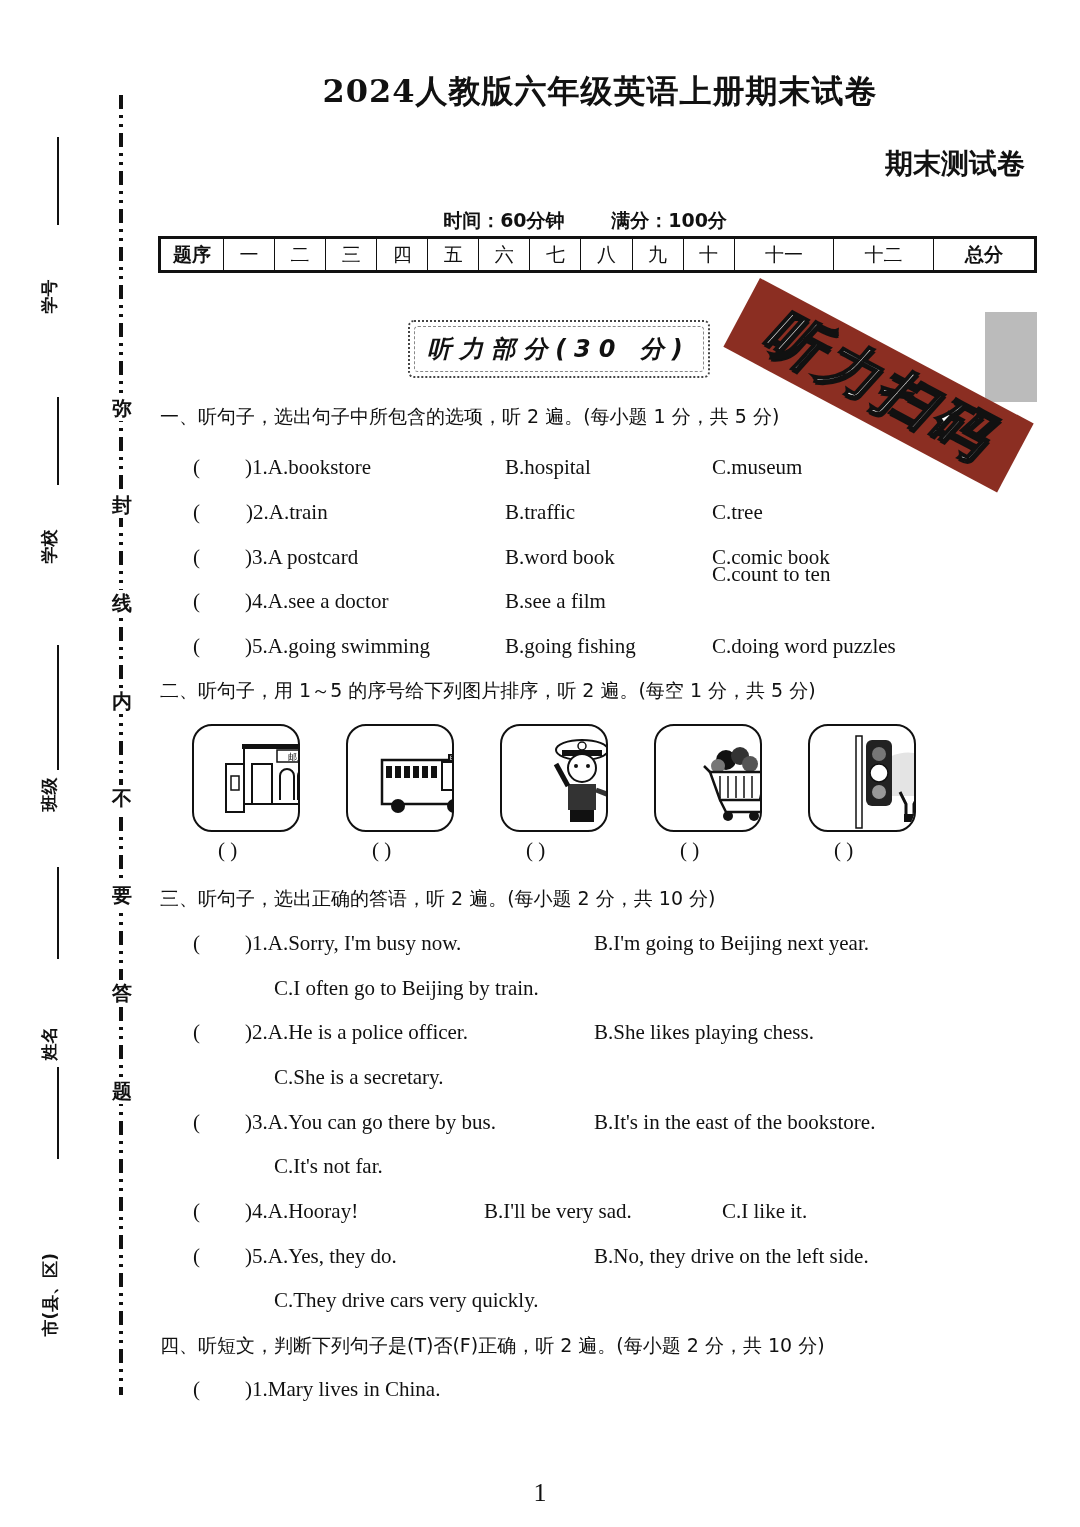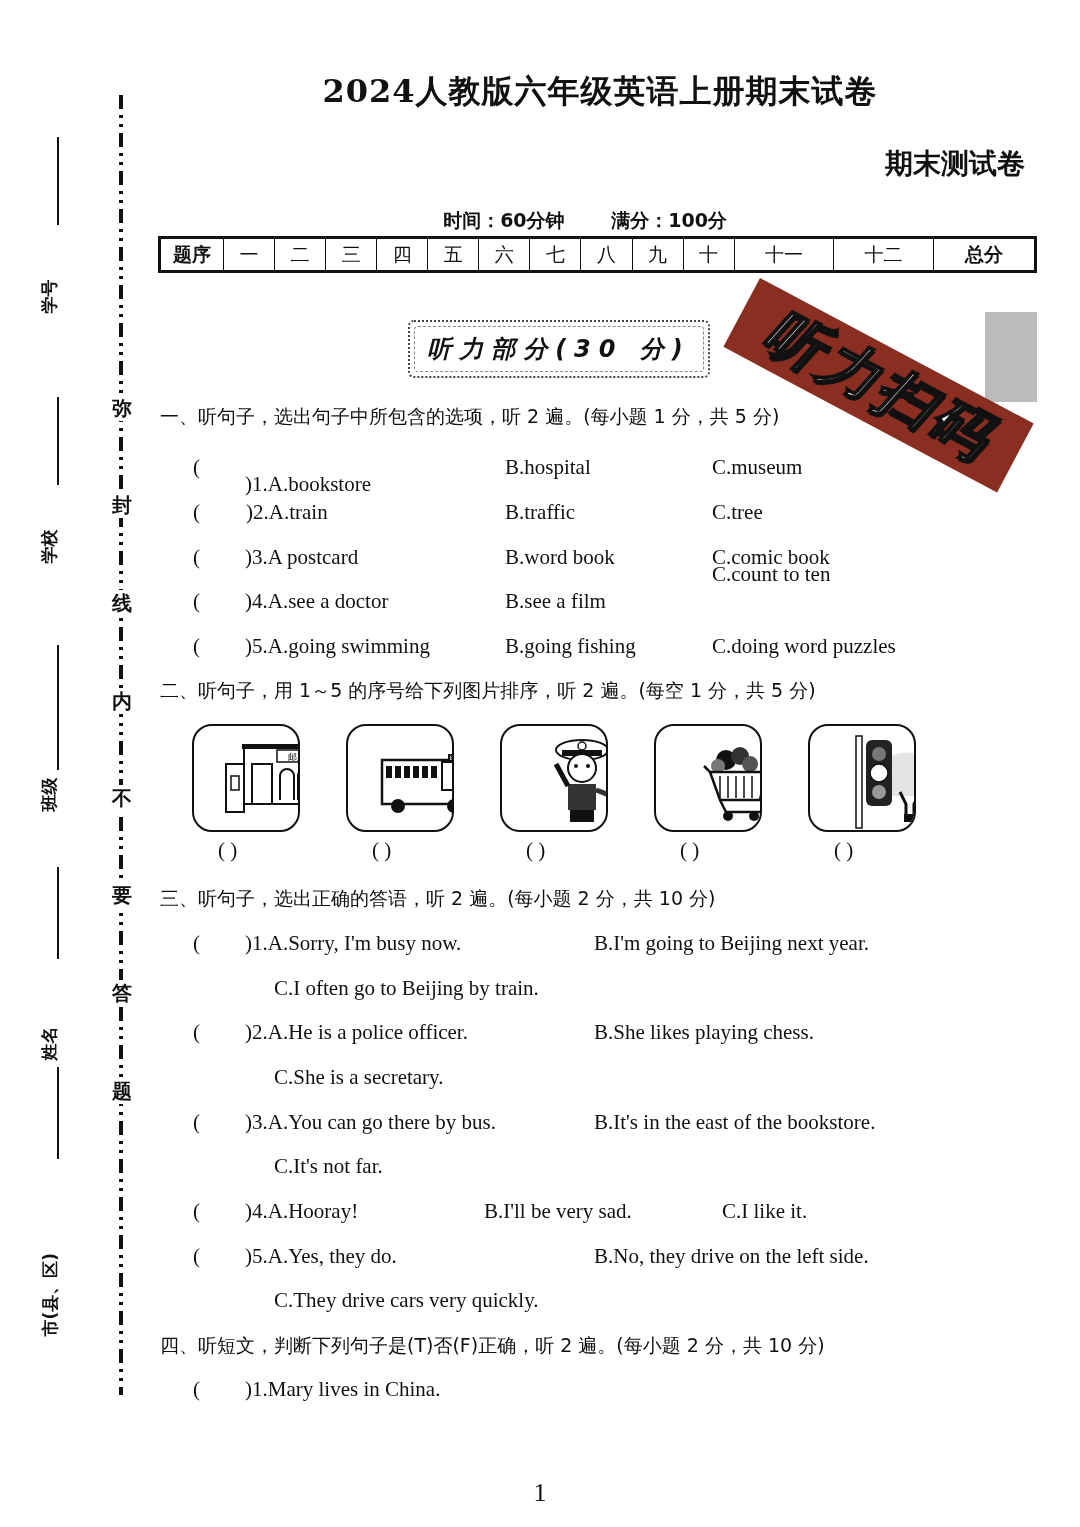--- a/index.html
+++ b/index.html
@@ -83,21 +83,21 @@
 
 <div class="listen-banner">听力部分(30 分)</div>
 
 <div class="qr"></div>
 <div class="qr-caption">扫码</div>
 <div class="stamp">听力扫码</div>
 
 <div class="sec-head" style="top:404px">一、听句子，选出句子中所包含的选项，听 2 遍。(每小题 1 分，共 5 分)</div>
 
 <div class="paren" style="top:455px">(</div>
-<div class="q" style="left:245px;top:472px">)1.A.bookstore</div>
+<div class="q" style="left:245px;top:455px">)1.A.bookstore</div>
 <div class="q" style="left:505px;top:455px">B.hospital</div>
 <div class="q" style="left:712px;top:455px">C.museum</div>
 
 <div class="paren" style="top:500px">(</div>
 <div class="q" style="left:246px;top:500px">)2.A.train</div>
 <div class="q" style="left:505px;top:500px">B.traffic</div>
 <div class="q" style="left:712px;top:500px">C.tree</div>
 
 <div class="paren" style="top:545px">(</div>
 <div class="q" style="left:245px;top:545px">)3.A postcard</div>

